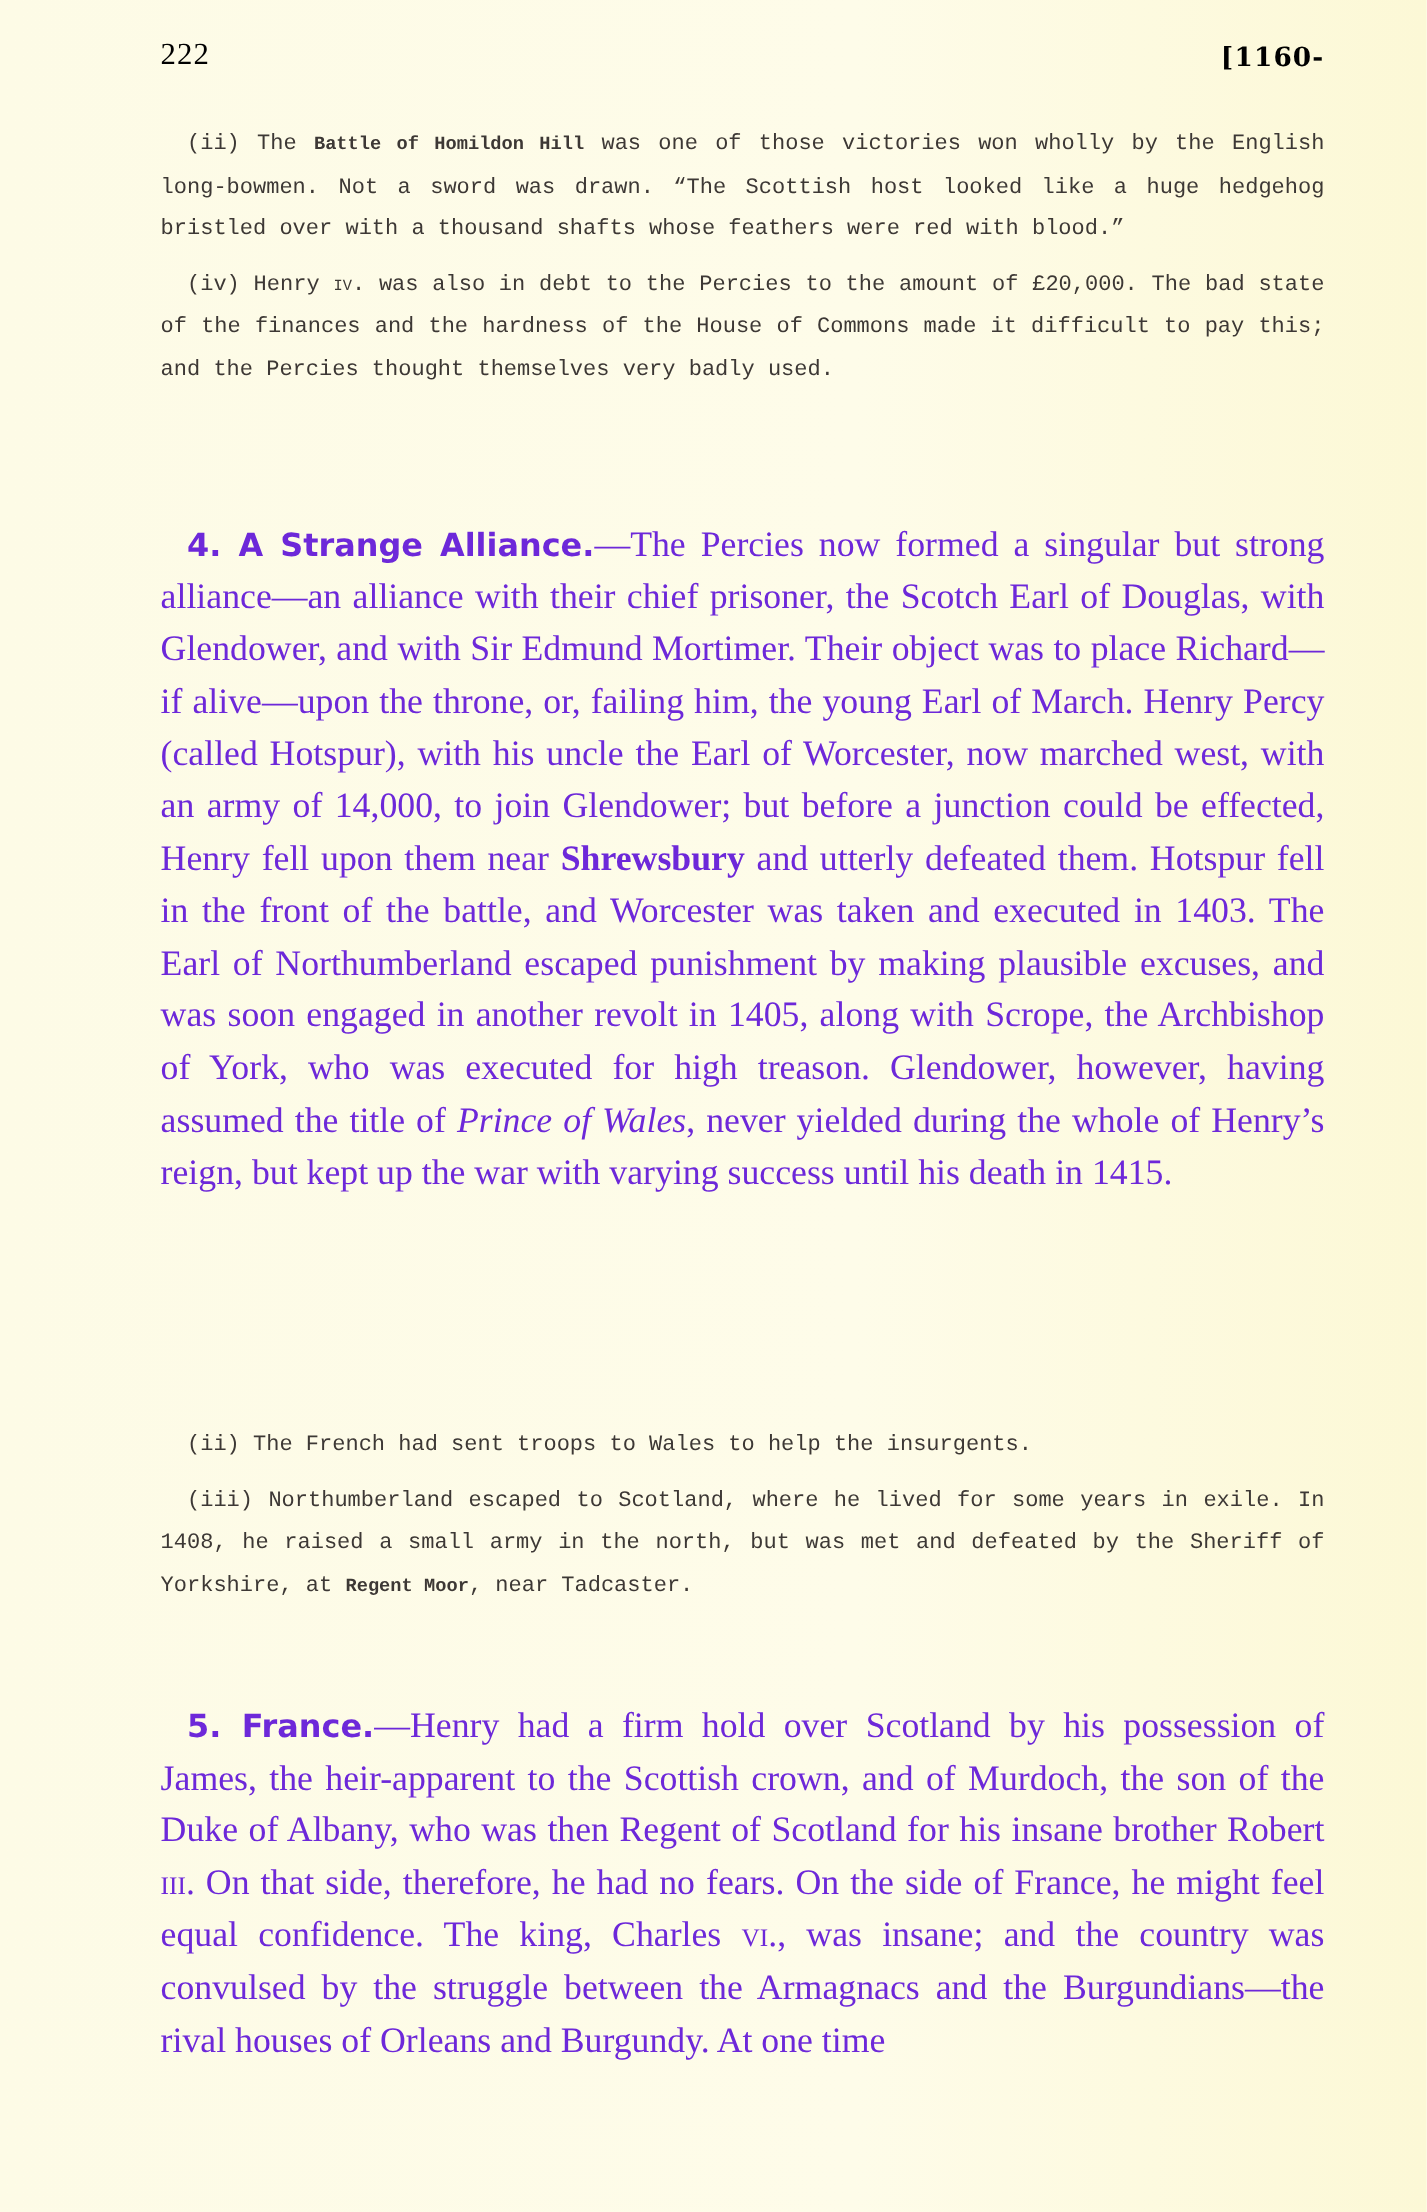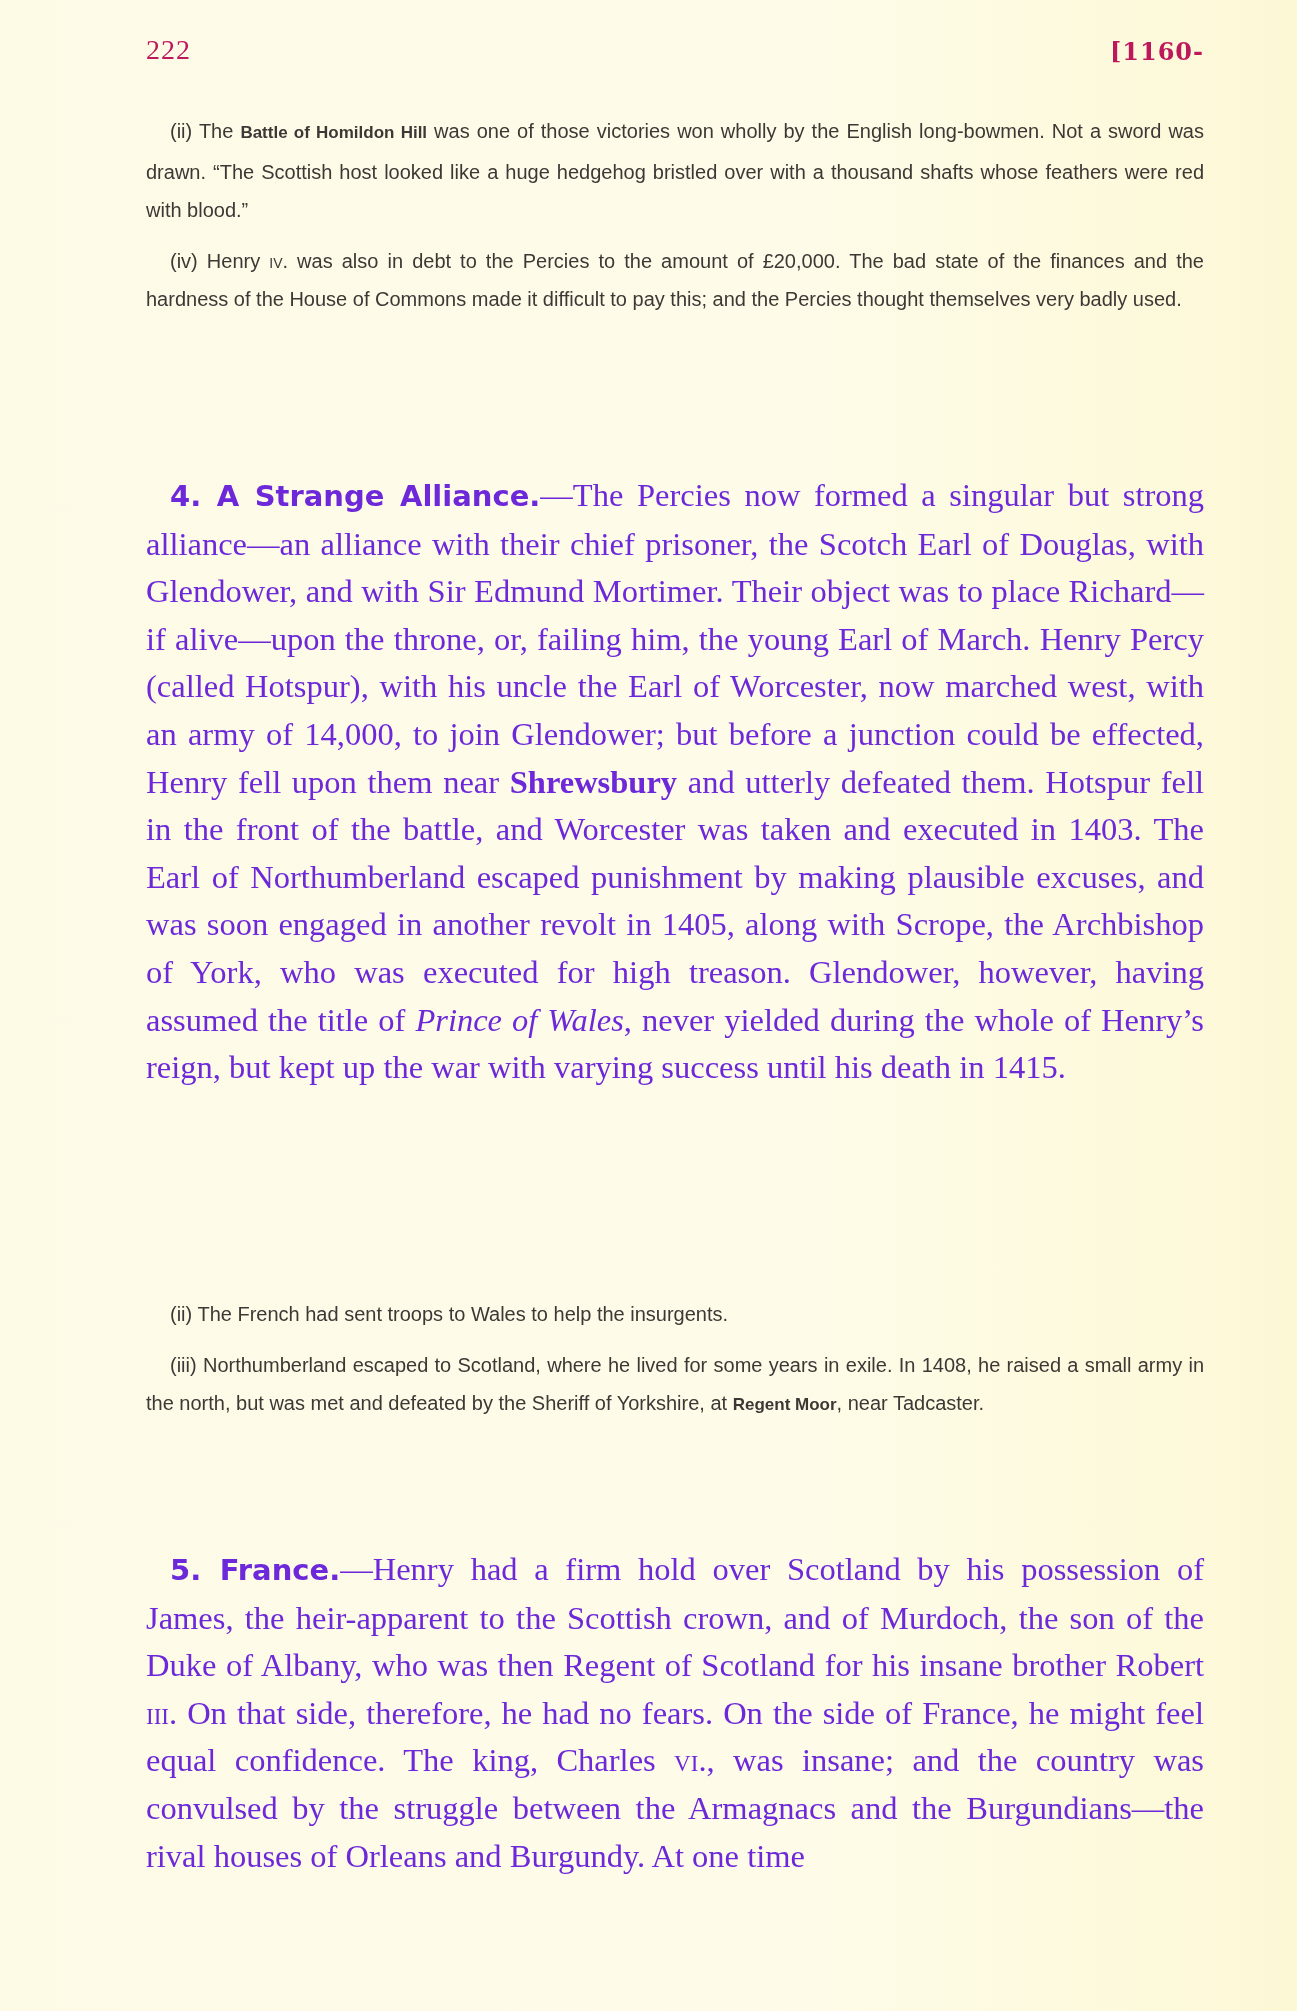--- a/index.html
+++ b/index.html
@@ -6,28 +6,28 @@
   body {
     width:1297px; height:2011px; overflow:hidden;
     background: linear-gradient(90deg, #fdfbe6 0%, #fefce9 60%, #fcf8d6 100%);
     color:#3b3633;
     font-family: "Liberation Serif", "DejaVu Serif", serif;
   }
   .page { position:relative; width:1297px; height:2011px; }
   .header {
     position:absolute; top:34px; left:146px; width:1058px; height:40px;
     font-family: "Liberation Serif", serif; font-size:28px; letter-spacing:1px;
-    color:#be185d;
+    color:#000000;
   }
   .header .num { position:absolute; left:0; top:0; }
   .header .title { position:absolute; left:0; right:0; text-align:center; top:0; }
   .header .year { position:absolute; right:0; top:0; font-weight:bold; font-family:"DejaVu Serif", serif; font-size:24px; top:3px; }
   .content { position:absolute; left:146px; width:1058px; }
   .note {
-    font-family: Liberation Sans, sans-serif; font-size:20px; line-height:38.5px;
+    font-family: Liberation Mono, monospace; font-size:20px; line-height:38.5px;
     text-align:justify; margin:0; text-indent:24px; color:#3d3835;
   }
   .note b { font-size:17px; }
   .main {
     font-family: "Liberation Serif", serif; font-size:32.5px; line-height:47.6px;
     text-align:justify; margin:0; text-indent:24px; color:#6d28d9;
   }
   .main .head { font-family:"DejaVu Sans", sans-serif; font-weight:bold; font-size:29px; }
   .main i { font-style:italic; }
   .sc { font-variant: small-caps; }

